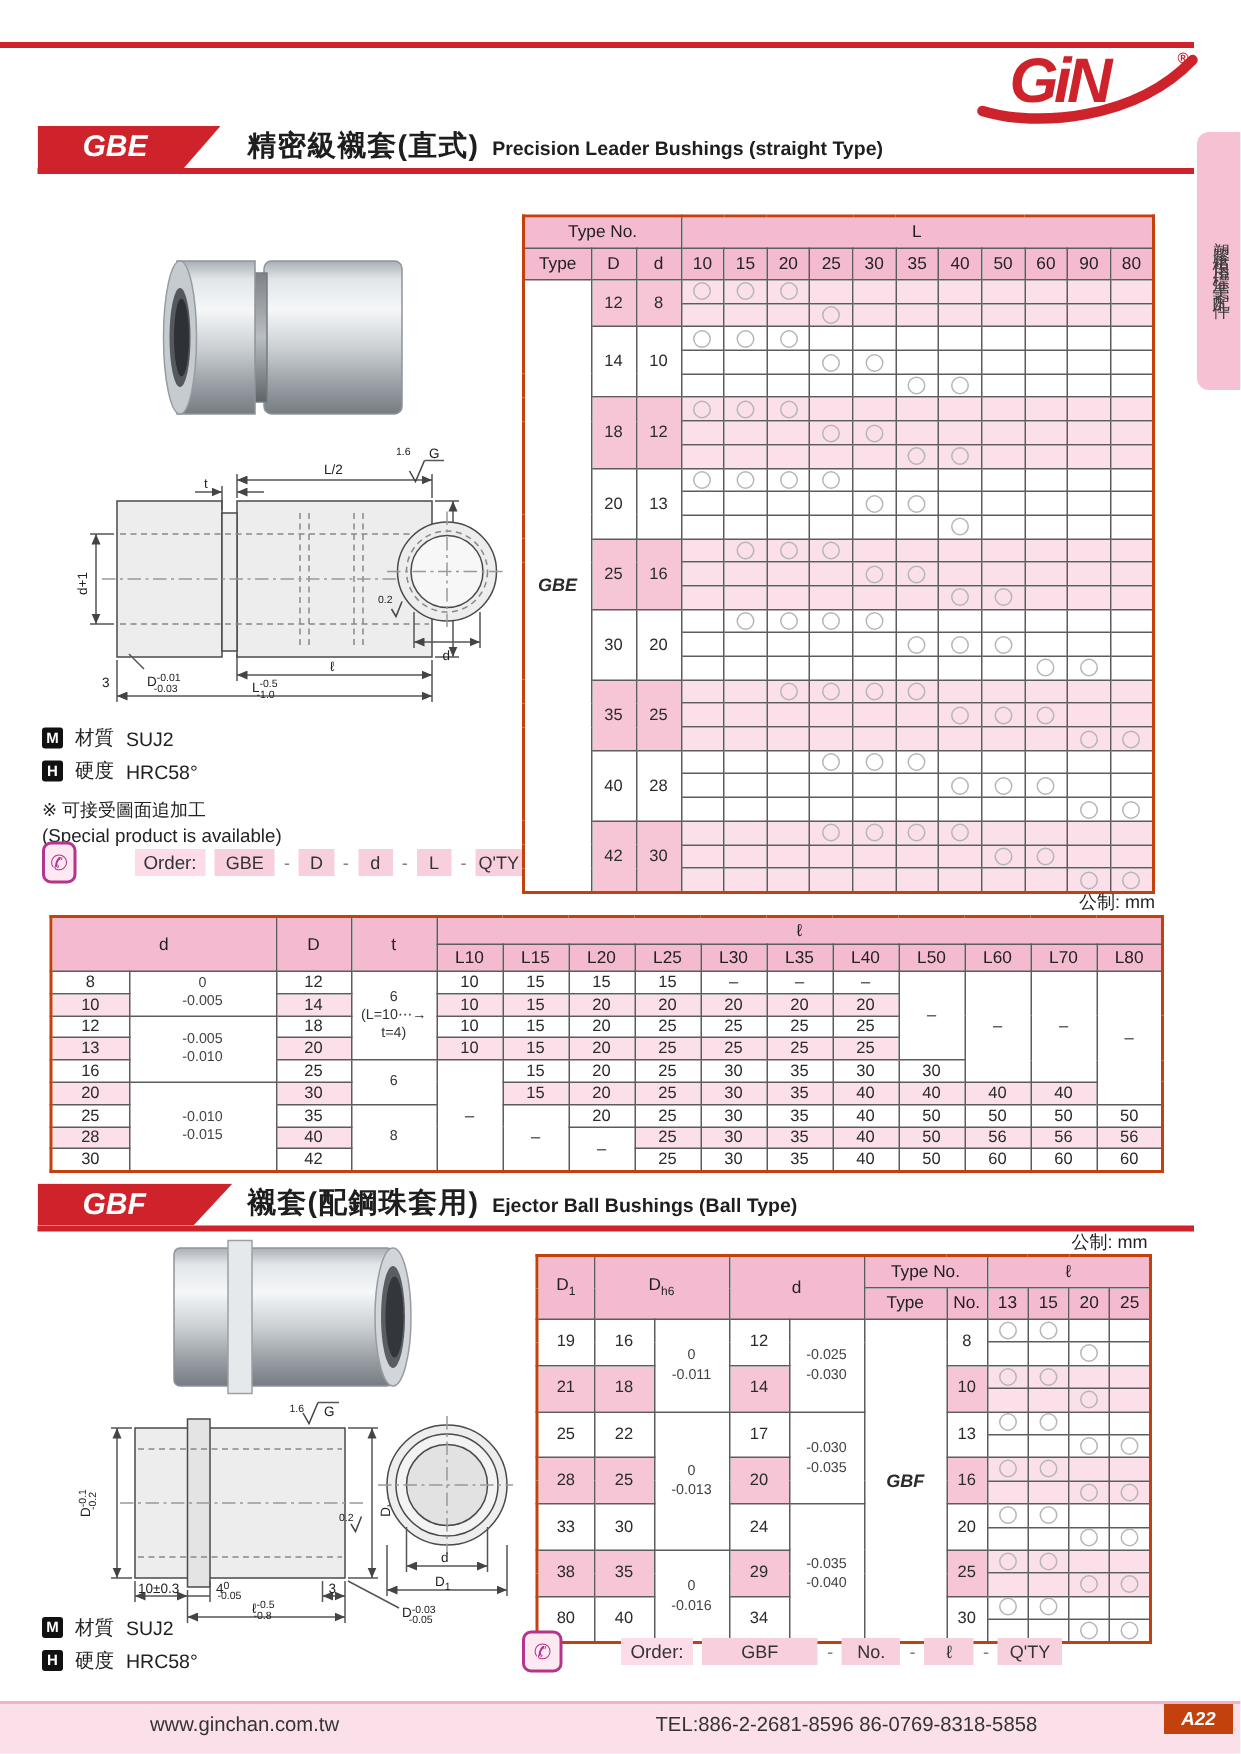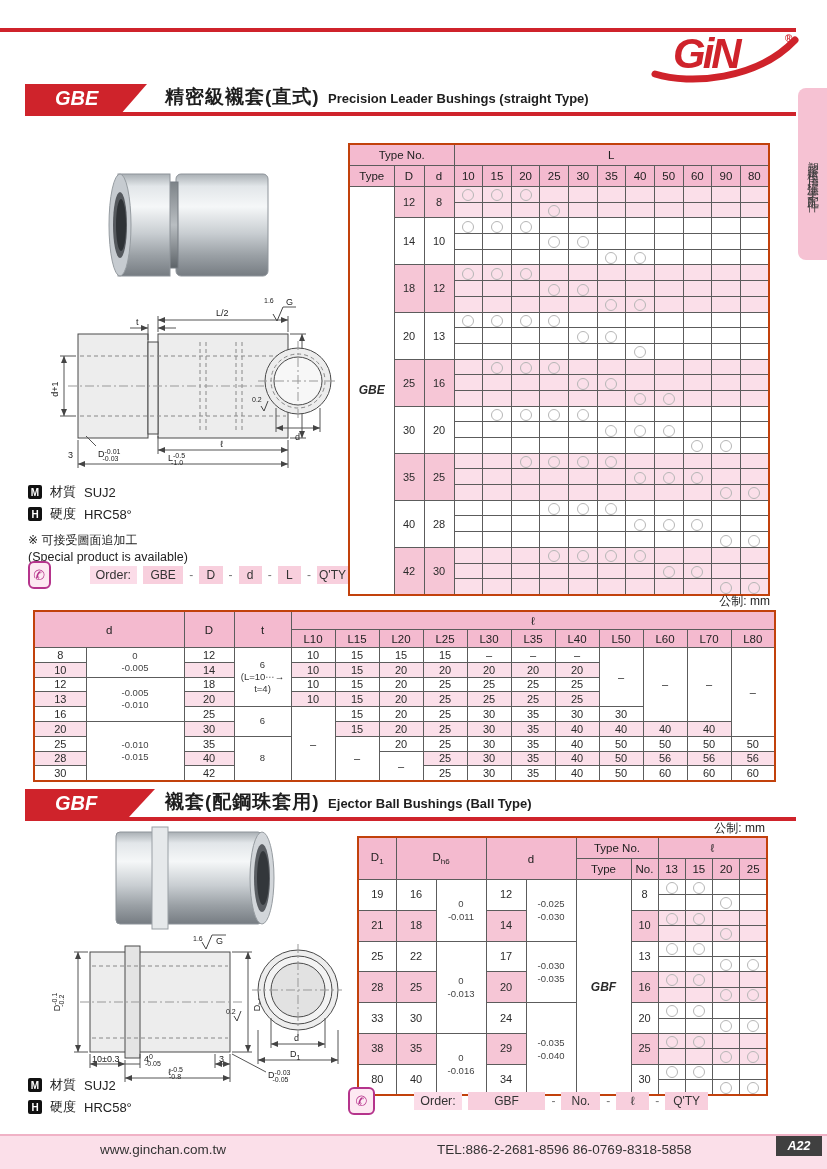--- a/index.html
+++ b/index.html
@@ -53,21 +53,21 @@
   .phone-box{width:24px;height:24px;border:2px solid #b5348c;border-radius:6px;background:#fde9f2;
     display:flex;align-items:center;justify-content:center;color:#b5348c;font-size:14px;}
   .order-label{background:#fbdce8;padding:2px 6px;font-size:12.5px;margin-left:33px;}
   .order-part{background:#f8cfdd;padding:2px 0;text-align:center;font-size:12px;}
   .dash{color:#777;}
   .metric{font-size:12px;color:#222;text-align:right;}
   
   .footer-bar{top:1134px;left:0;width:827px;height:35px;background:#fbdfe9;border-top:2px solid #f0b2c6;}
   .footer-web{top:1142px;left:100px;font-size:13.5px;color:#333;}
   .footer-tel{top:1142px;left:437px;font-size:13.5px;color:#333;}
-  .page-no{top:1136px;left:776px;width:46px;height:20px;background:#404040;color:#fff;
+  .page-no{top:1136px;left:776px;width:46px;height:20px;background:#c2410c;color:#fff;
     font-size:12.5px;font-weight:bold;font-style:italic;text-align:center;line-height:20px;}
   svg text{font-family:"Liberation Sans","DejaVu Sans",sans-serif;}
 </style>
 </head>
 <body>
 
 <div class="abs top-rule"></div>
 
 <div class="abs" style="left:645px;top:28px;width:160px;height:58px;">
   <svg width="160" height="58" viewBox="0 0 160 58">

